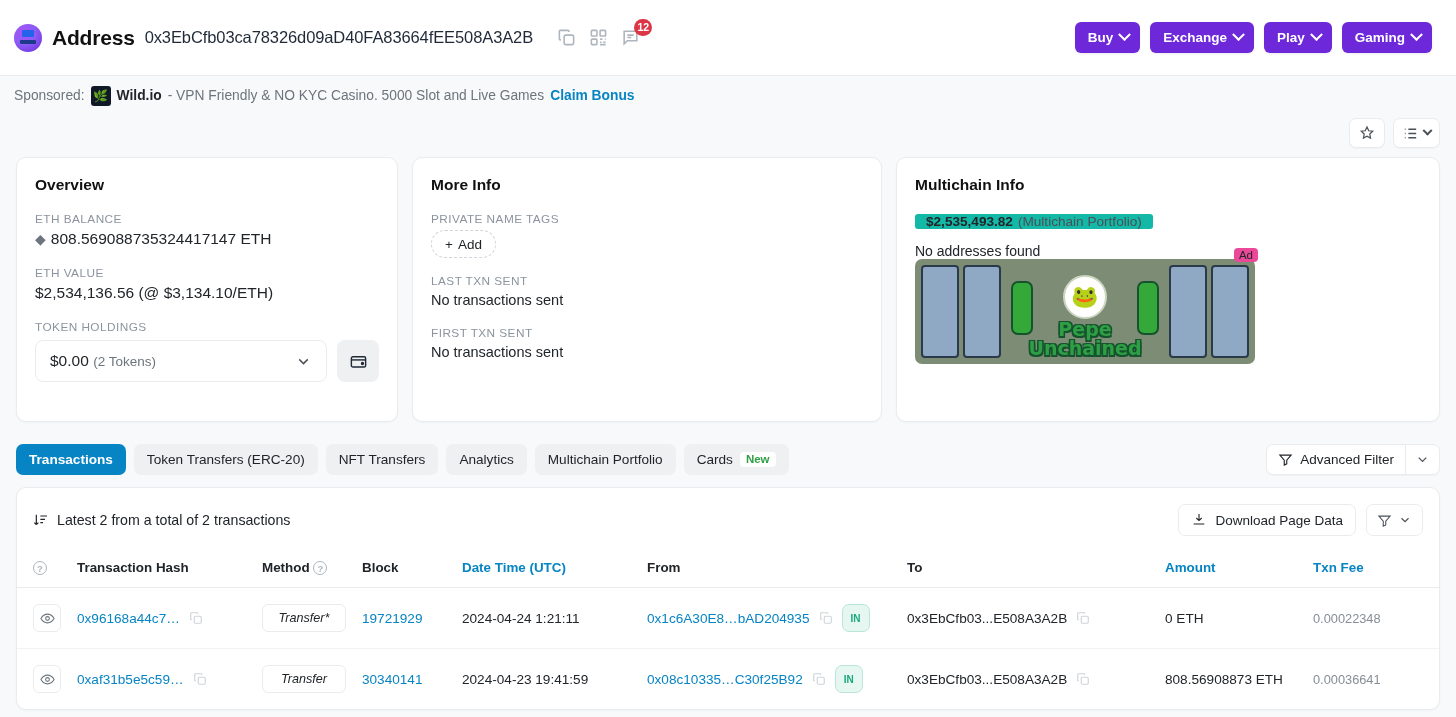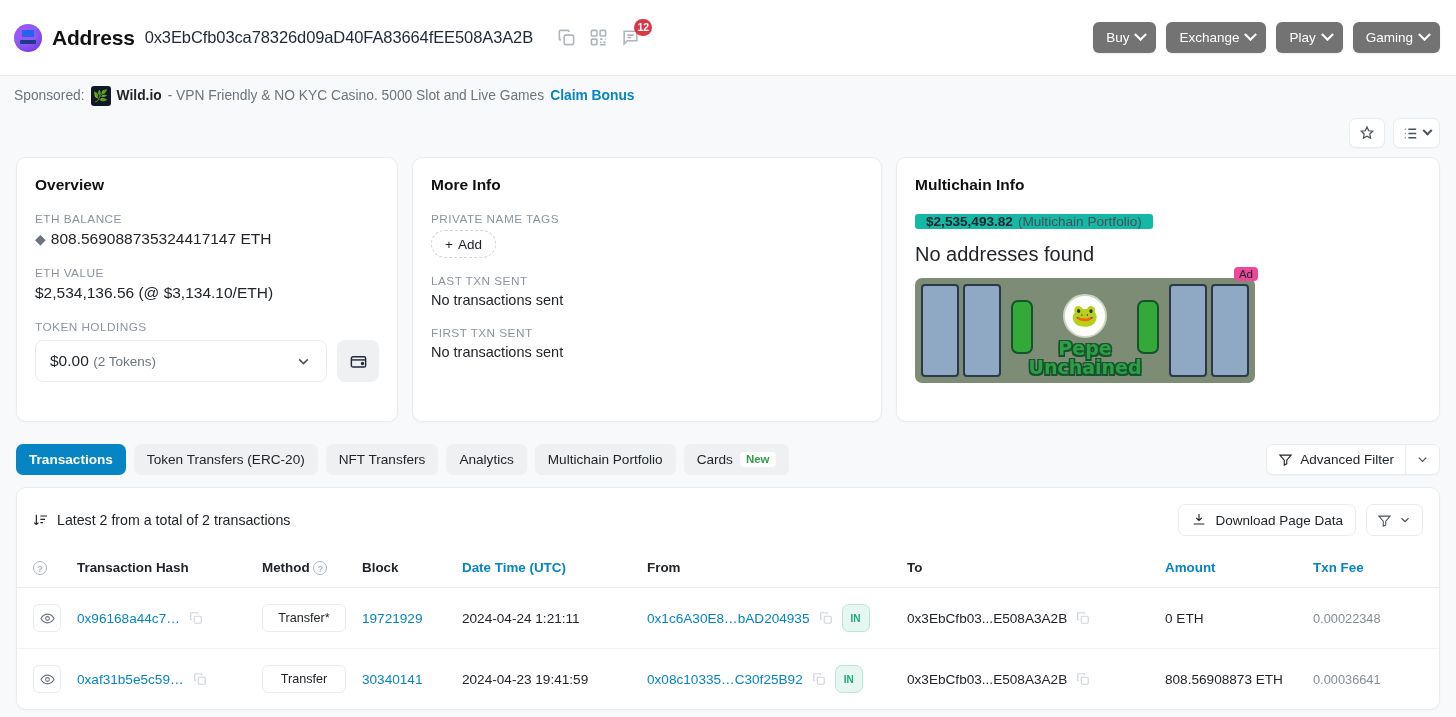--- a/index.html
+++ b/index.html
@@ -11,21 +11,21 @@
     overflow: hidden;
   }
   a { text-decoration: none; }
 
   
   .topbar {
     height: 76px;
     background: #ffffff;
     border-bottom: 1px solid #e9ecef;
     display: flex; align-items: center;
-    padding: 0 16px 0 14px;
+    padding: 0 24px 0 14px;
   }
   .addr-block { display: flex; align-items: center; gap: 10px; flex: 1; min-width: 0; }
   .avatar {
     width: 28px; height: 28px; border-radius: 50%;
     background: radial-gradient(circle at 35% 30%, #a855f7 0%, #8b5cf6 45%, #6d28d9 100%);
     position: relative; flex: none;
     overflow: hidden;
   }
   .avatar::before {
     content: ""; position: absolute; left: 8px; top: 6px;
@@ -41,23 +41,23 @@
   .hicon { width: 19px; height: 19px; color: #adb5bd; position: relative; cursor: pointer; display:block;}
   .badge-count {
     position: absolute; top: -9px; right: -12px;
     background: #dc3545; color: #fff;
     font-size: 10.5px; font-weight: bold; line-height: 16px;
     min-width: 17px; height: 17px; text-align: center;
     border-radius: 9px; padding: 0 3px;
   }
   .top-actions { display: flex; gap: 10px; align-items: center; }
   .btn-blue {
-    background: #737373; color: #fff;
+    background: #6d28d9; color: #fff;
     border: none; border-radius: 6px;
-    font-size: 13.5px; font-weight: normal;
+    font-size: 13.5px; font-weight: bold;
     padding: 8px 11px 8px 13px;
     display: flex; align-items: center; gap: 7px;
     cursor: pointer; font-family: inherit;
     box-shadow: 0 1px 2px rgba(0,0,0,.08);
   }
   .caret { width: 9px; height: 9px; border-right: 2px solid currentColor; border-bottom: 2px solid currentColor; transform: rotate(45deg) translate(-2px,-2px); display:inline-block;}
 
   
   .sponsor {
     height: 39px; display: flex; align-items: center;
@@ -118,21 +118,21 @@
     height: 28px; padding: 0 13px; display: inline-flex; align-items: center; gap: 5px;
     font-size: 13.5px; color: #212529; cursor: pointer; font-family: inherit;
   }
 
   .pill {
     background: #14b8a6; border-radius: 3px; display: inline-flex; align-items: baseline;
     padding: 0 11px; gap: 5px; margin-bottom: 14px; cursor: pointer;
   }
   .pill-b { font-size: 13.6px; font-weight: bold; color: #212529; }
   .pill-n { font-size: 13.6px; color: #495057; }
-  .no-addr { font-size: 20px; color: #212529; margin-bottom: 12px; }
+  .no-addr { font-size: 14px; color: #212529; }
   .ad-wrap { position: relative; width: 340px; height: 105px; }
   .ad-img {
     width: 100%; height: 100%; border-radius: 7px; overflow: hidden;
     background: #7d8c74; position: relative;
   }
   .ad-label {
     position: absolute; top: -11px; right: -3px;
     background: #ec4899; border-radius: 4px; font-size: 11.5px;
     color: #212529; padding: 1px 5px; z-index: 3;
   }
@@ -221,20 +221,21 @@
     width: 28px; height: 28px; border: 1px solid #e9ecef; border-radius: 6px;
     display: flex; align-items: center; justify-content: center; color: #6c757d; cursor: pointer;
   }
   .cell-flex { display: flex; align-items: center; gap: 9px; }
   .copy-ic { color: #ced4da; cursor: pointer; flex: none; }
   .method-chip {
     display: inline-flex; align-items: center; justify-content: center;
     border: 1px solid #e9ecef; border-radius: 6px; background: #fff;
     height: 28px; min-width: 84px; padding: 0 10px; font-size: 12.6px; color: #212529;
     cursor: pointer;
+    font-style: italic;
   }
   .in-chip {
     display: inline-flex; align-items: center; justify-content: center;
     width: 28px; height: 28px; border-radius: 7px;
     background: #e6f7f1; border: 1px solid #b9e6d8;
     color: #1aa87e; font-size: 10px; font-weight: bold;
   }
   .fee { color: #868e96; font-size: 12.8px; }
   .hdr-q { display:inline-flex; align-items:center; justify-content:center; width:14px; height:14px; border-radius:50%; border:1.3px solid #adb5bd; color:#adb5bd; font-size:9.5px; font-weight:bold; vertical-align: middle;}
 </style>

